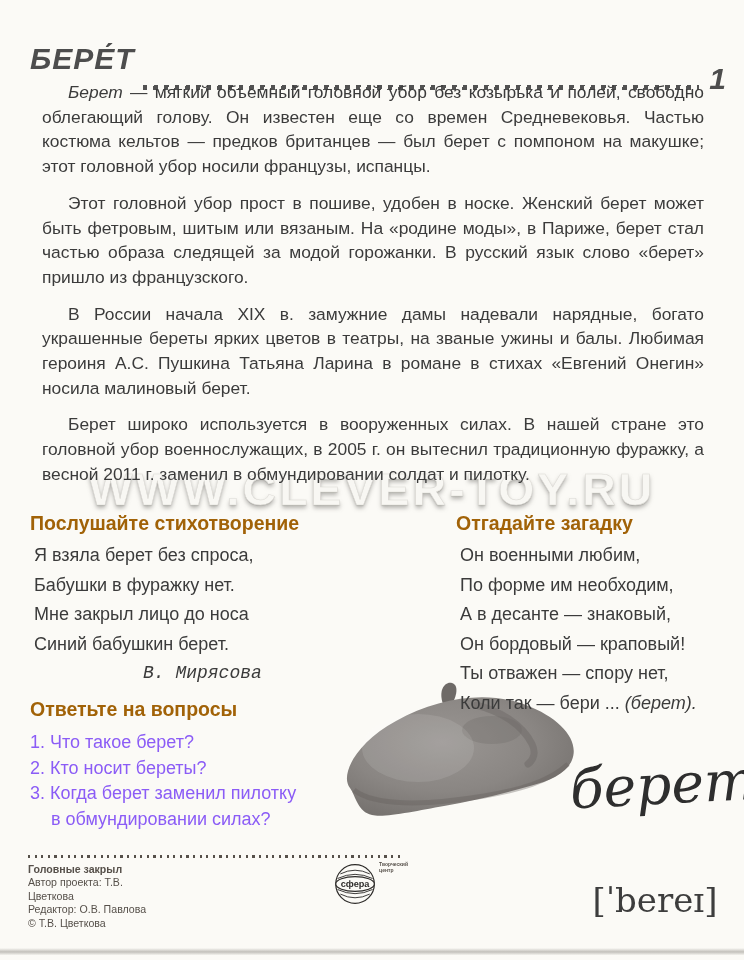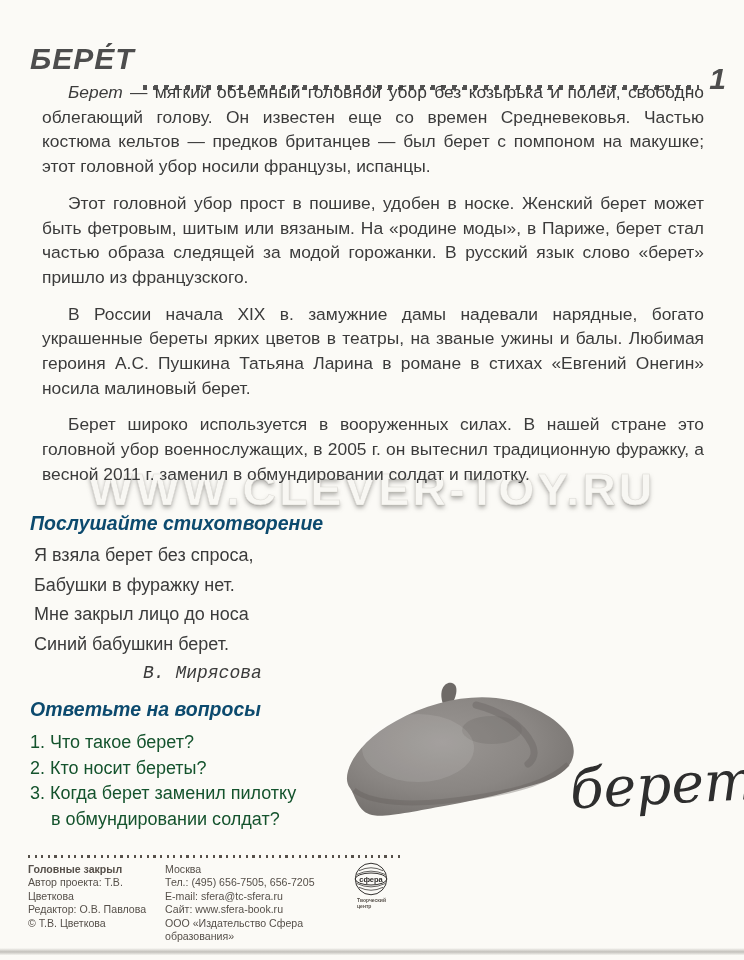--- a/index.html
+++ b/index.html
@@ -22,47 +22,47 @@
   
   .watermark{position:absolute;left:0;top:464px;width:744px;text-align:center;z-index:1;
     font-size:45px;font-weight:bold;letter-spacing:3px;white-space:nowrap;
     color:#f8f7f3;
     text-shadow:0 3px 4px rgba(110,108,104,0.50),0 1px 1px rgba(130,128,124,0.35);
     -webkit-text-stroke:0.5px #dddbd6;
     transform:scaleX(1.03);}
   
   .poem{position:absolute;left:30px;top:512px;width:380px;z-index:2;}
   .riddle{position:absolute;left:456px;top:512px;width:280px;z-index:2;}
-  .sec-heading{font-size:19.5px;font-weight:bold;font-style:italic;color:#0c4a6e;margin:0 0 8px 0;line-height:1.2;}
+  .sec-heading{font-size:19.5px;font-weight:bold;color:#a16207;margin:0 0 8px 0;line-height:1.2;}
   .verse{margin:4px;font-size:18px;line-height:25.5px;color:#3b3b3b;}
   .poem-author{margin:2px 0 0 0;font-size:18px;line-height:25.5px;font-style:italic;padding-left:113px;color:#3b3b3b;font-family:Liberation Mono, monospace;}
   
   .questions{position:absolute;left:30px;top:698px;width:330px;z-index:2;}
-  .q-line{margin:0;font-size:18px;line-height:25.5px;color:#14532d;}
+  .q-line{margin:0;font-size:18px;line-height:25.5px;color:#8b5cf6;}
   .q-cont{padding-left:21px;}
   .questions .sec-heading{margin-bottom:9px;}
   
   .beret-fig{position:absolute;left:334px;top:678px;width:256px;height:158px;z-index:1;}
   
   .label-ru{position:absolute;left:570px;top:758px;width:170px;text-align:center;z-index:2;
     font-family:"DejaVu Serif",serif;font-style:italic;font-size:55px;line-height:1;
     color:#2e2e2e;transform:rotate(-3deg);letter-spacing:0px;}
   .label-en{position:absolute;left:570px;top:838px;width:170px;text-align:center;z-index:2;
     font-size:39px;line-height:1;color:#4b4b4b;letter-spacing:2px;}
   .label-ipa{position:absolute;left:570px;top:880px;width:170px;text-align:center;z-index:2;
     font-family:"DejaVu Serif",serif;font-size:34px;line-height:1.2;color:#3d3d3d;}
   
   .footer-dots{position:absolute;left:28px;top:855px;width:374px;height:3px;z-index:2;
     background:repeating-linear-gradient(to right,#56504a 0 2.3px,transparent 2.3px 6.6px);}
   .footer-col{position:absolute;top:863px;z-index:2;font-size:10.6px;line-height:13.4px;color:#56504a;}
   .footer-col p{margin:0;}
   .fc-left{left:28px;width:135px;}
   .fc-mid{left:165px;width:175px;}
   .fc-bold{font-weight:bold;}
-  .logo{position:absolute;left:333px;top:861px;width:75px;height:48px;z-index:2;display:flex;align-items:center;flex-direction:column;}
+  .logo{position:absolute;left:333px;top:861px;width:75px;height:48px;z-index:2;display:flex;align-items:flex-start;}
   .logo-caption{font-size:5px;line-height:6px;color:#56504a;font-weight:bold;margin-left:2px;}
   
   .scan-edge{position:absolute;left:0;top:948px;width:744px;height:7px;z-index:3;
     background:linear-gradient(to bottom,rgba(160,157,150,0) 0%,rgba(148,145,138,0.55) 55%,rgba(200,197,190,0.15) 100%);}
 </style>
 </head>
 <body>
 
 <div class="card">
 
@@ -83,27 +83,36 @@
 
   <section class="poem">
     <h2 class="sec-heading">Послушайте стихотворение</h2>
     <p class="verse">Я взяла берет без спроса,</p>
     <p class="verse">Бабушки в фуражку нет.</p>
     <p class="verse">Мне закрыл лицо до носа</p>
     <p class="verse">Синий бабушкин берет.</p>
     <p class="poem-author">В. Мирясова</p>
   </section>
 
+  <section class="riddle">
+    <h2 class="sec-heading">Отгадайте загадку</h2>
+    <p class="verse">Он военными любим,</p>
+    <p class="verse">По форме им необходим,</p>
+    <p class="verse">А в десанте — знаковый,</p>
+    <p class="verse">Он бордовый — краповый!</p>
+    <p class="verse">Ты отважен — спору нет,</p>
+    <p class="verse"><span>Коли так — бери ... </span><span class="it">(берет).</span></p>
+  </section>
 
   <section class="questions">
     <h2 class="sec-heading">Ответьте на вопросы</h2>
     <p class="q-line">1. Что такое берет?</p>
     <p class="q-line">2. Кто носит береты?</p>
     <p class="q-line">3. Когда берет заменил пилотку</p>
-    <p class="q-line q-cont">в обмундировании солдат?</p>
+    <p class="q-line q-cont">в обмундировании силах?</p>
   </section>
 
   <div class="beret-fig">
     <svg width="256" height="158" viewBox="0 0 256 158" xmlns="http://www.w3.org/2000/svg">
       <defs>
         <radialGradient id="beretGrad" cx="42%" cy="38%" r="75%">
           <stop offset="0%" stop-color="#9a9693"></stop>
           <stop offset="55%" stop-color="#8a8683"></stop>
           <stop offset="100%" stop-color="#716d6a"></stop>
         </radialGradient>
@@ -119,37 +128,31 @@
       <path d="M142,27 C166,33 188,46 198,66 C202,74 200,82 194,86" fill="none" stroke="#6b6764" stroke-width="7" stroke-linecap="round" opacity="0.45"></path>
       <ellipse cx="158" cy="52" rx="30" ry="14" fill="#6e6a67" opacity="0.30"></ellipse>
 
       <ellipse cx="84" cy="70" rx="56" ry="34" fill="#ffffff" opacity="0.10"></ellipse>
 
       <path d="M20,112 C40,128 90,128 150,118 C185,112 215,104 234,86" fill="none" stroke="#605c59" stroke-width="5" opacity="0.35"></path>
     </svg>
   </div>
 
   <div class="label-ru">берет</div>
+  <div class="label-ipa">[ˈbereɪ]</div>
 
   <div class="footer-dots"></div>
 
   <div class="footer-col fc-left">
     <p class="fc-bold">Головные закрыл</p>
     <p>Автор проекта: Т.В. Цветкова</p>
     <p>Редактор: О.В. Павлова</p>
     <p>© Т.В. Цветкова</p>
   </div>
 
-  <div class="footer-col fc-mid">
-    <p>Москва</p>
-    <p>Тел.: (495) 656-7505, 656-7205</p>
-    <p>E-mail: sfera@tc-sfera.ru</p>
-    <p>Сайт: www.sfera-book.ru</p>
-    <p>ООО «Издательство Сфера образования»</p>
-  </div>
 
   <div class="logo">
     <svg width="46" height="46" viewBox="0 0 48 48" xmlns="http://www.w3.org/2000/svg">
       <circle cx="24" cy="24" r="21" fill="none" stroke="#2e2c2a" stroke-width="1.3"></circle>
       <path d="M8,13 Q24,5 40,13" fill="none" stroke="#2e2c2a" stroke-width="1"></path>
       <path d="M5,18 Q24,9 43,18" fill="none" stroke="#2e2c2a" stroke-width="1"></path>
       <path d="M5,30 Q24,39 43,30" fill="none" stroke="#2e2c2a" stroke-width="1"></path>
       <path d="M8,35 Q24,43 40,35" fill="none" stroke="#2e2c2a" stroke-width="1"></path>
       <ellipse cx="24" cy="24" rx="21" ry="8" fill="#fbfaf6" stroke="#2e2c2a" stroke-width="1.3"></ellipse>
       <text x="24" y="27.5" text-anchor="middle" font-family="Liberation Sans, sans-serif" font-size="10" font-weight="bold" fill="#2e2c2a">сфера</text>

